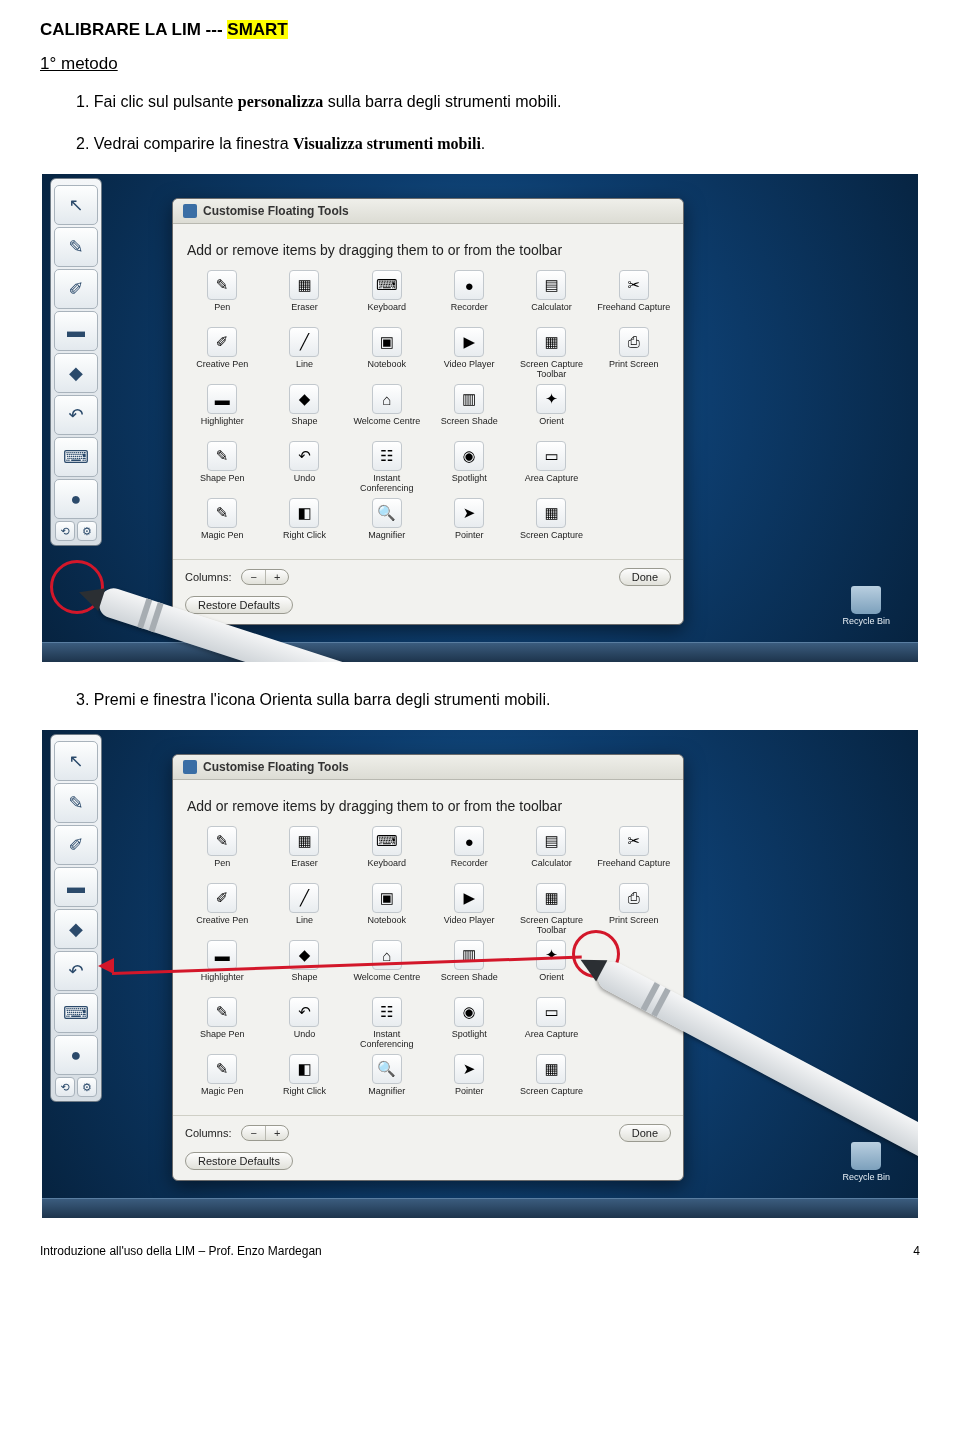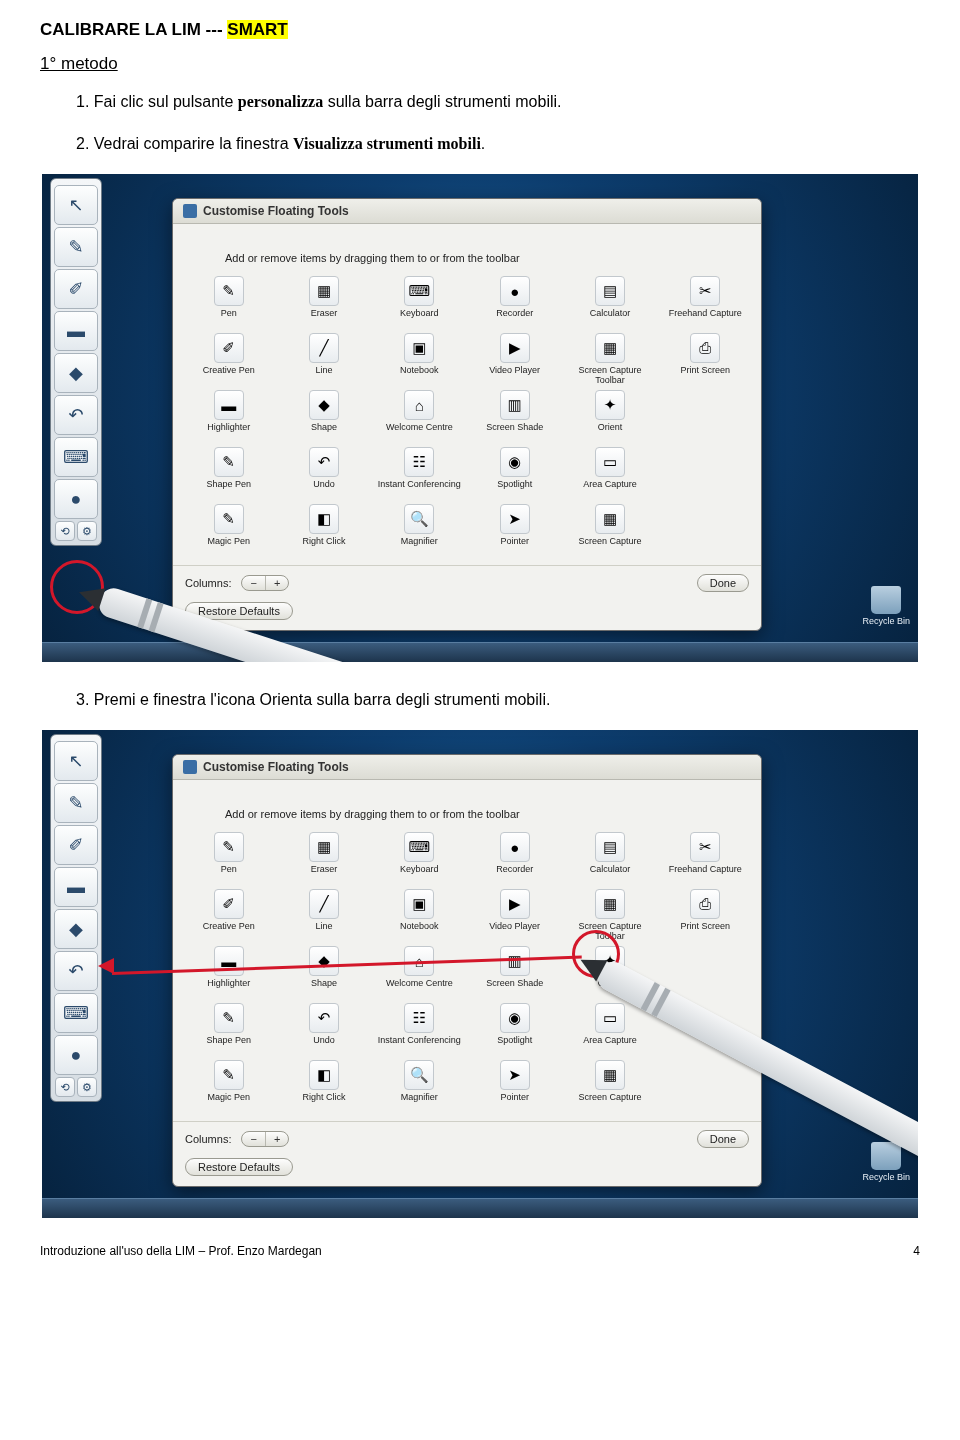--- a/index.html
+++ b/index.html
@@ -81,21 +81,21 @@
     font-size: 11px;
     display:flex;align-items:center;justify-content:center;
     color:#2b4a6b;
   }
 
   
   .dlg {
     position: absolute;
     left: 130px;
     top: 24px;
-    width: 590px;
+    width: 512px;
     background: #f2f2ef;
     border: 1px solid #6b6b6b;
     border-radius: 6px;
     box-shadow: 0 6px 20px rgba(0,0,0,.5);
   }
   .dlg .titlebar {
     background: linear-gradient(#efefea,#dcdcd4);
     border-bottom: 1px solid #b8b8b0;
     border-radius: 6px 6px 0 0;
     padding: 5px 10px;
@@ -103,24 +103,23 @@
     color: #333;
     font-weight: bold;
     display:flex;
     align-items:center;
     gap:6px;
   }
   .dlg .titlebar .tic {
     width:14px;height:14px;background:#3a6ea5;border-radius:2px;
   }
   .dlg .hint {
-    padding: 28px 14px 6px 14px;
-    font-size: 11px;
+    padding: 18px 14px 6px 14px;
+    font-size: 14px;
     color: #222;
-    margin-left: 38px;
   }
   .dlg .grid {
     display: grid;
     grid-template-columns: repeat(6, 1fr);
     gap: 6px 4px;
     padding: 6px 10px 10px 10px;
   }
   .tool {
     text-align: center;
   }
@@ -174,21 +173,21 @@
 
   
   .taskbar {
     position: absolute;
     bottom: 0; left: 0; right: 0;
     height: 20px;
     background: linear-gradient(#3b5c7e,#1d344c);
     border-top: 1px solid #5a7ea1;
   }
   .recycle {
-    position:absolute; right:8px; bottom:36px;
+    position:absolute; right:28px; bottom:36px;
     text-align:right; color:#e6eef5; font-size:9px;
   }
   .recycle .bin{
     width:30px;height:28px;margin:0 auto 2px auto;
     background:linear-gradient(#b9cfe0,#7ca0bc);
     border-radius:3px 3px 5px 5px;
   }
 
   .red-circle {
     position:absolute;

